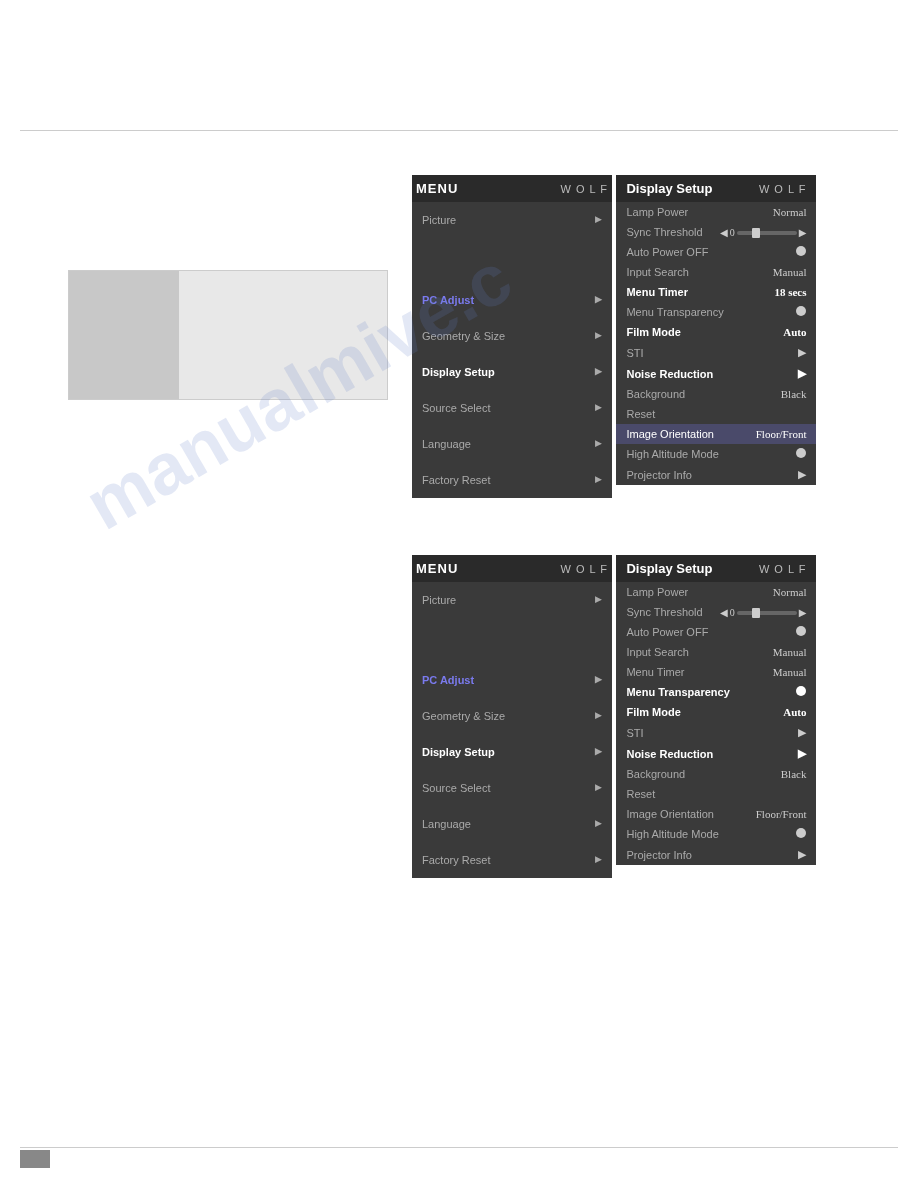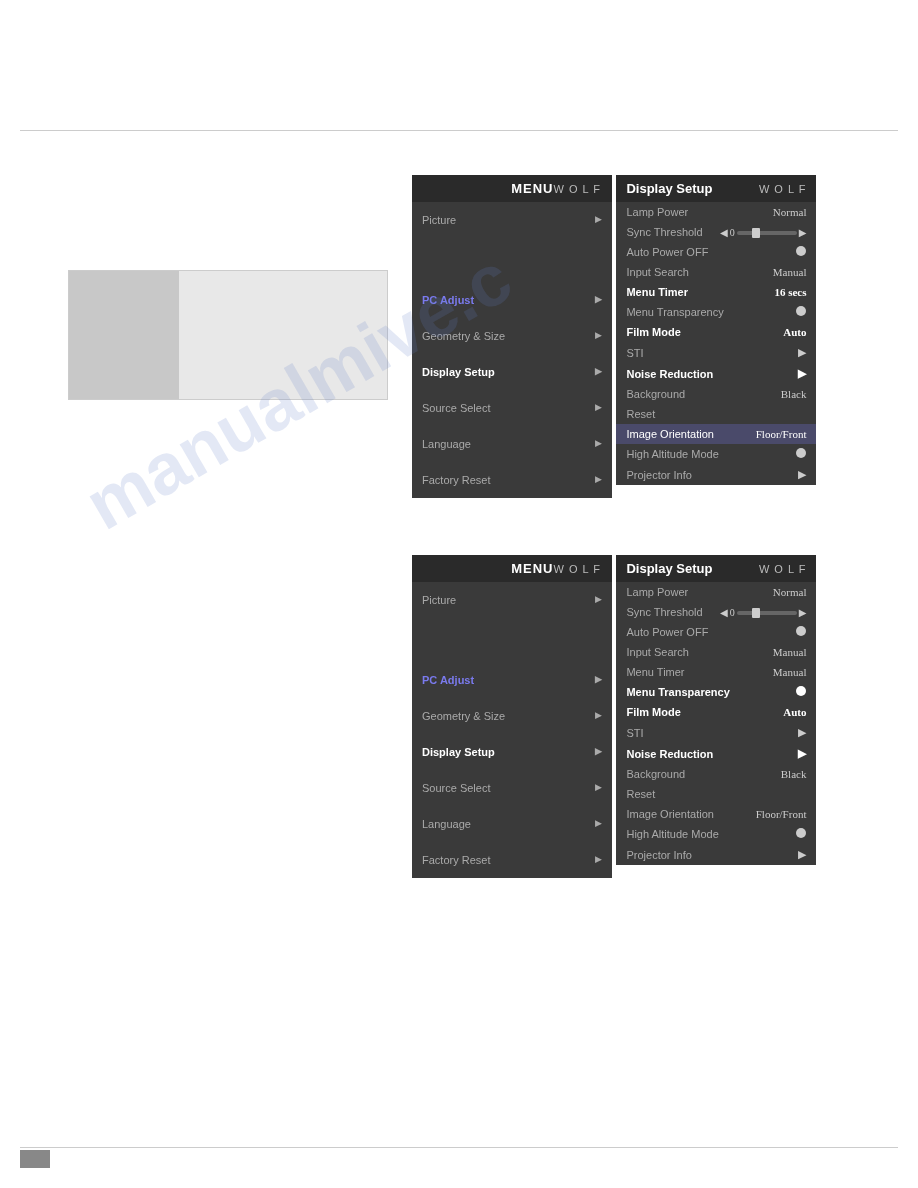--- a/index.html
+++ b/index.html
@@ -64,23 +64,23 @@
     
     .menu-panel {
       background: #3a3a3a;
       width: 200px;
       display: inline-block;
       vertical-align: top;
     }
     .menu-header {
       background: #2a2a2a;
       display: flex;
-      justify-content: flex-end;
+      justify-content: space-between;
       align-items: center;
-      padding: 6px 11px;
+      padding: 6px 4px;
     }
     .menu-header-title {
       color: #fff;
       font-size: 13px;
       font-weight: bold;
       letter-spacing: 1px;
     }
     .wolf-logo {
       color: #bbb;
       font-size: 11px;
@@ -295,21 +295,21 @@
       <span class="value"><span class="dot-icon"></span></span>
     </div>
     
     <div class="display-item">
       <span class="label">Input Search</span>
       <span class="value">Manual</span>
     </div>
     
     <div class="display-item bold-item">
       <span class="label">Menu Timer</span>
-      <span class="value">16 secs</span>
+      <span class="value">18 secs</span>
     </div>
     
     <div class="display-item">
       <span class="label">Menu Transparency</span>
       <span class="value"><span class="dot-icon"></span></span>
     </div>
     
     <div class="display-item bold-item">
       <span class="label">Film Mode</span>
       <span class="value">Auto</span>

